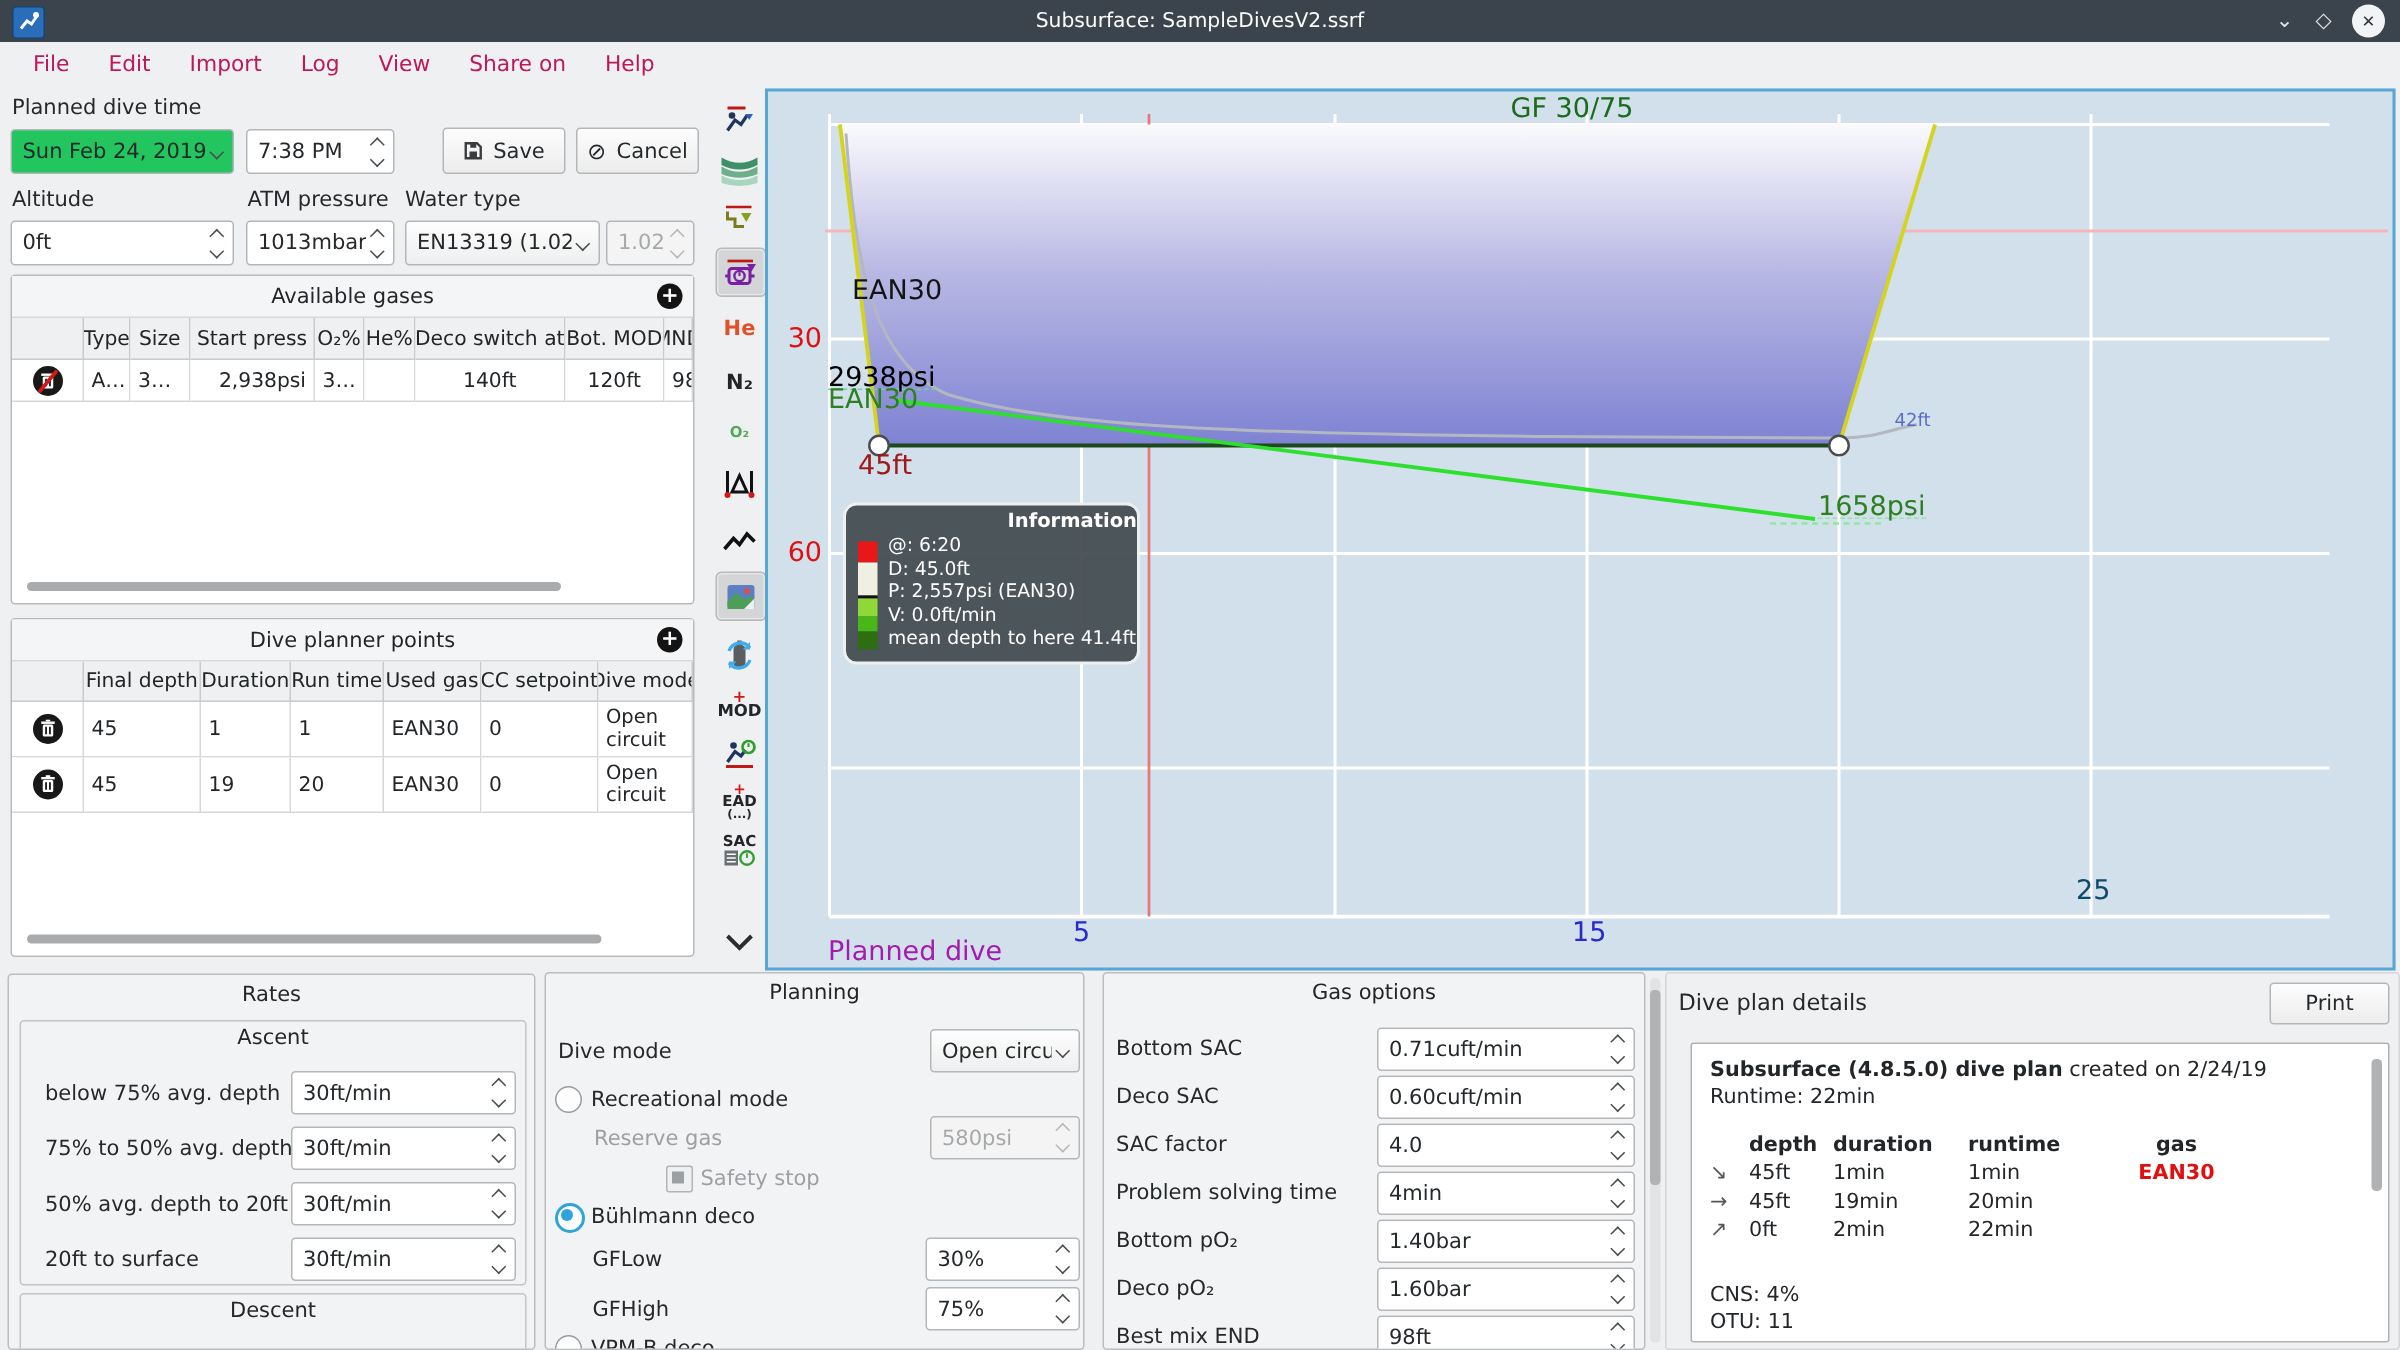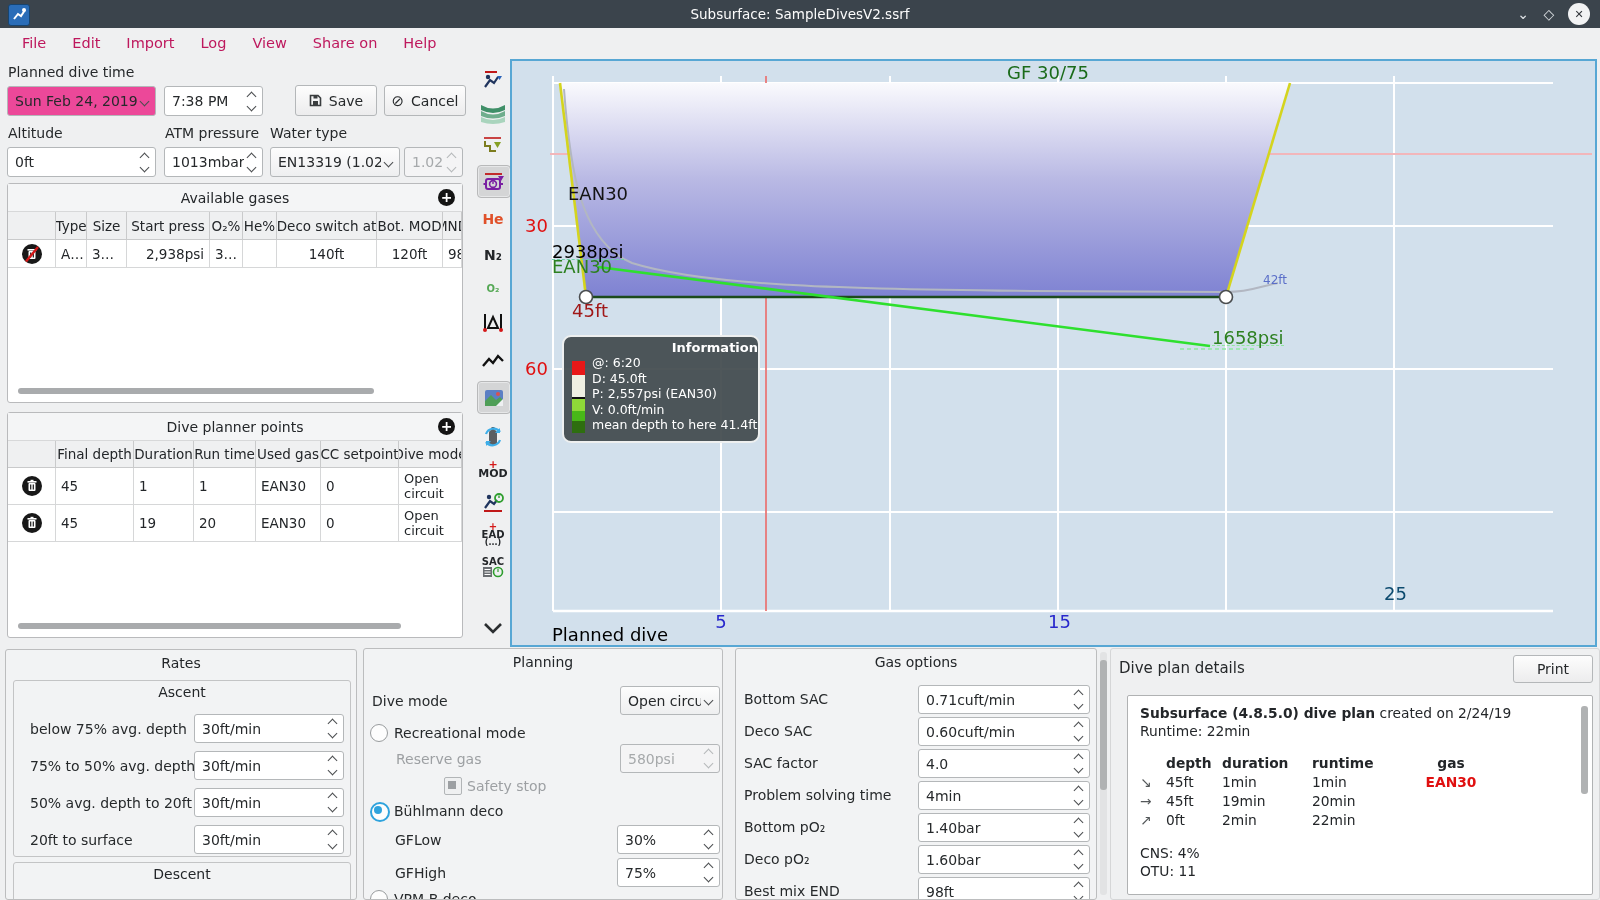--- a/index.html
+++ b/index.html
@@ -17,21 +17,21 @@
   .menu-item{padding:3px 10px;font-size:14.5px;color:#be185d}
   
   .label{position:absolute;font-size:14px;color:#26292b;white-space:nowrap}
   .spin,.combo,.btn{position:absolute;display:flex;align-items:center;background:#fff;border:1px solid #b4b7b9;border-radius:3px;font-size:14px;color:#26292b;box-sizing:border-box}
   .spin .v{flex:1;padding:0 7px;white-space:nowrap;overflow:hidden}
   .ar{width:15px;display:flex;flex-direction:column;align-items:center;justify-content:center;gap:3px;padding-right:3px}
   .chu{width:6px;height:6px;border-left:1.6px solid #4a4d4f;border-top:1.6px solid #4a4d4f;transform:rotate(45deg)}
   .chd{width:6px;height:6px;border-left:1.6px solid #4a4d4f;border-top:1.6px solid #4a4d4f;transform:rotate(225deg)}
   .combo{background:linear-gradient(#fdfdfd,#eeeff0)}
   .combo .v{flex:1;padding:0 7px;white-space:nowrap;overflow:hidden}
-  .combo.white{background:#ec4899}
+  .combo.white{background:#22c55e}
   .btn{background:linear-gradient(#fdfdfd,#ececed);justify-content:center;gap:7px}
   .disab{color:#a6a9ab;background:#f4f4f5}
   .disab .chu,.disab .chd{border-color:#b5b8ba}
   
   .panel{position:absolute;border:1px solid #b9babc;border-radius:3px;background:#fff;box-sizing:border-box}
   .panel .ptitle{height:27px;display:flex;align-items:center;justify-content:center;font-size:14px;background:#f4f5f6;border-bottom:1px solid #d7d8d9;position:relative}
   .addbtn{position:absolute;right:7px;top:5px;width:17px;height:17px;border-radius:50%;background:#141414;color:#fff;font-size:14px;line-height:16px;text-align:center;font-weight:bold}
   .tgrid{display:grid;font-size:13.5px}
   .tgrid .hc{background:#eff0f1;border-right:1px solid #c9cacb;border-bottom:1px solid #c9cacb;display:flex;align-items:center;justify-content:center;white-space:nowrap;overflow:hidden;padding:0 2px}
   .tgrid .dc{background:#fff;border-right:1px solid #d6d7d8;border-bottom:1px solid #d6d7d8;display:flex;align-items:center;padding:0 5px;white-space:nowrap;overflow:hidden}
@@ -404,21 +404,21 @@
   <div class="cl" style="left:6px;top:158px;width:30px;text-align:right;color:#e01010">30</div>
   <div class="cl" style="left:6px;top:301px;width:30px;text-align:right;color:#e01010">60</div>
   <div class="cl" style="left:40px;top:184px;color:#000000;border-bottom:1px dashed #6fd0a8">2938psi</div>
   <div class="cl" style="left:40px;top:199px;color:#2d8020">EAN30</div>
   <div class="cl" style="left:60px;top:243px;color:#a01818">45ft</div>
   <div class="cl" style="left:751px;top:212px;color:#5a6ec8;font-size:12px">42ft</div>
   <div class="cl" style="left:700px;top:270px;color:#2d8020;border-bottom:1px dashed #8fe89f">1658psi</div>
   <div class="cl" style="left:199px;top:554px;width:20px;text-align:center;color:#2828cc">5</div>
   <div class="cl" style="left:536px;top:554px;width:20px;text-align:center;color:#2828cc">15</div>
   <div class="cl" style="left:872px;top:526px;width:20px;text-align:right;color:#0c4a6e">25</div>
-  <div class="cl" style="left:40px;top:567px;color:#000000">Planned dive</div>
+  <div class="cl" style="left:40px;top:567px;color:#a21caf">Planned dive</div>
 
   <div id="tooltip">
     <div class="tt">Information</div>
     <div id="ttbar">
       <div style="height:14px;background:#e81818"></div>
       <div style="height:22px;background:#efefe2"></div>
       <div style="height:2px;background:#111"></div>
       <div style="height:12px;background:#8fd838"></div>
       <div style="height:10px;background:#48b818"></div>
       <div style="height:12px;background:#2e6e10"></div>
@@ -607,18 +607,18 @@
       <div>19min</div>
       <div>20min</div>
       <div class="g"></div>
 
       <div style="color:#54585a">↗</div>
       <div>0ft</div>
       <div>2min</div>
       <div>22min</div>
       <div class="g"></div>
     </div>
-    <div style="margin-top:14px">CNS: 4%</div>
+    <div style="margin-top:24px">CNS: 4%</div>
     <div>OTU: 11</div>
     <div style="margin-top:14px">Deco model: Bühlmann ZHL-16C with GFLow = 30% and GFHigh =</div>
     <div class="scrollv" style="right:4px;top:10px;height:88px"></div>
   </div>
 </div>
 
 </body></html>

